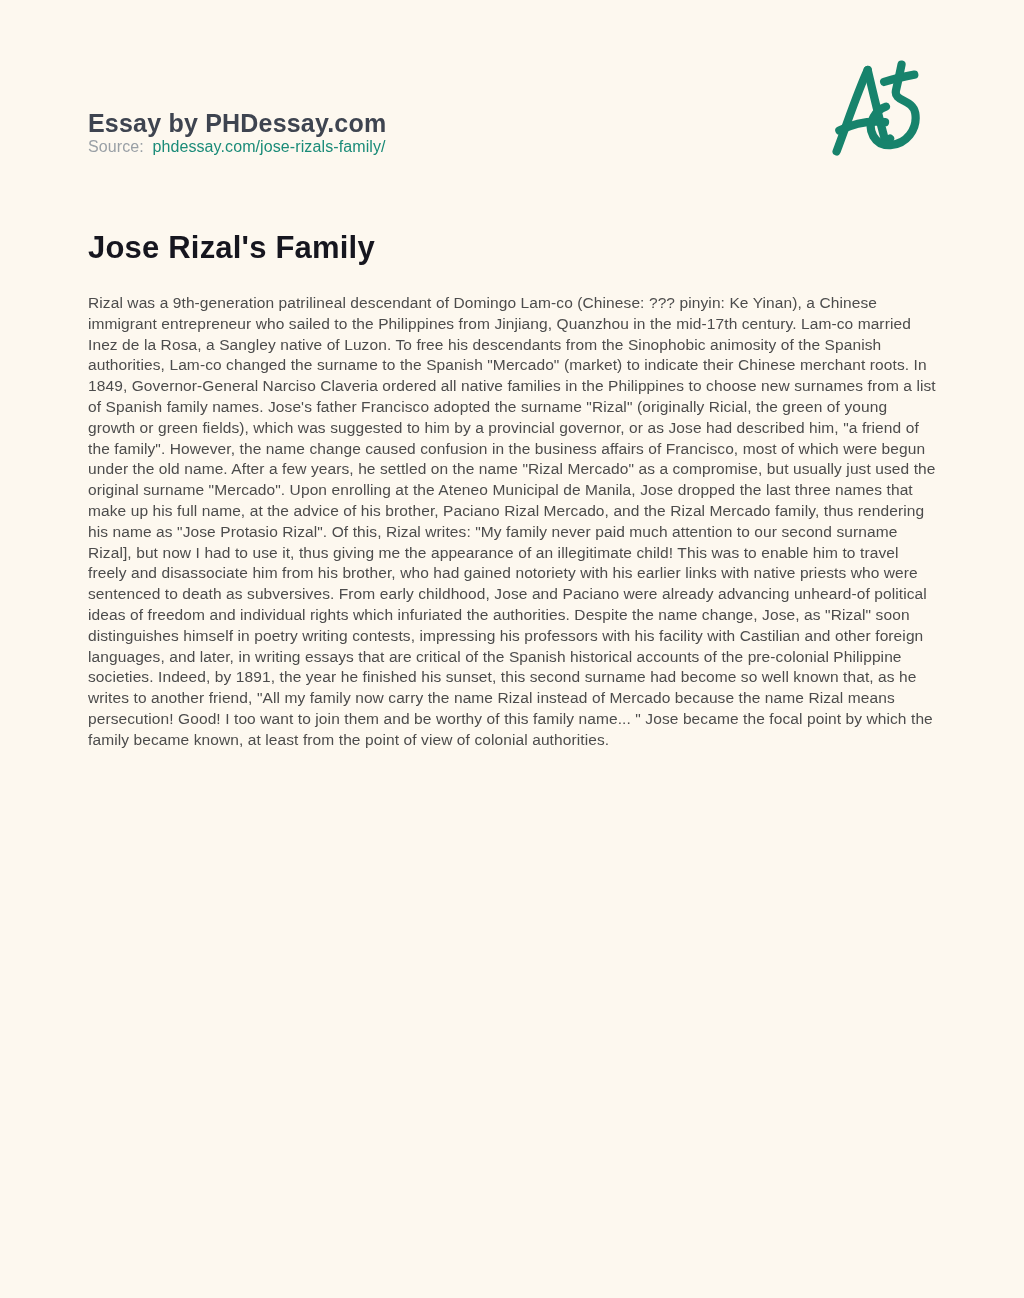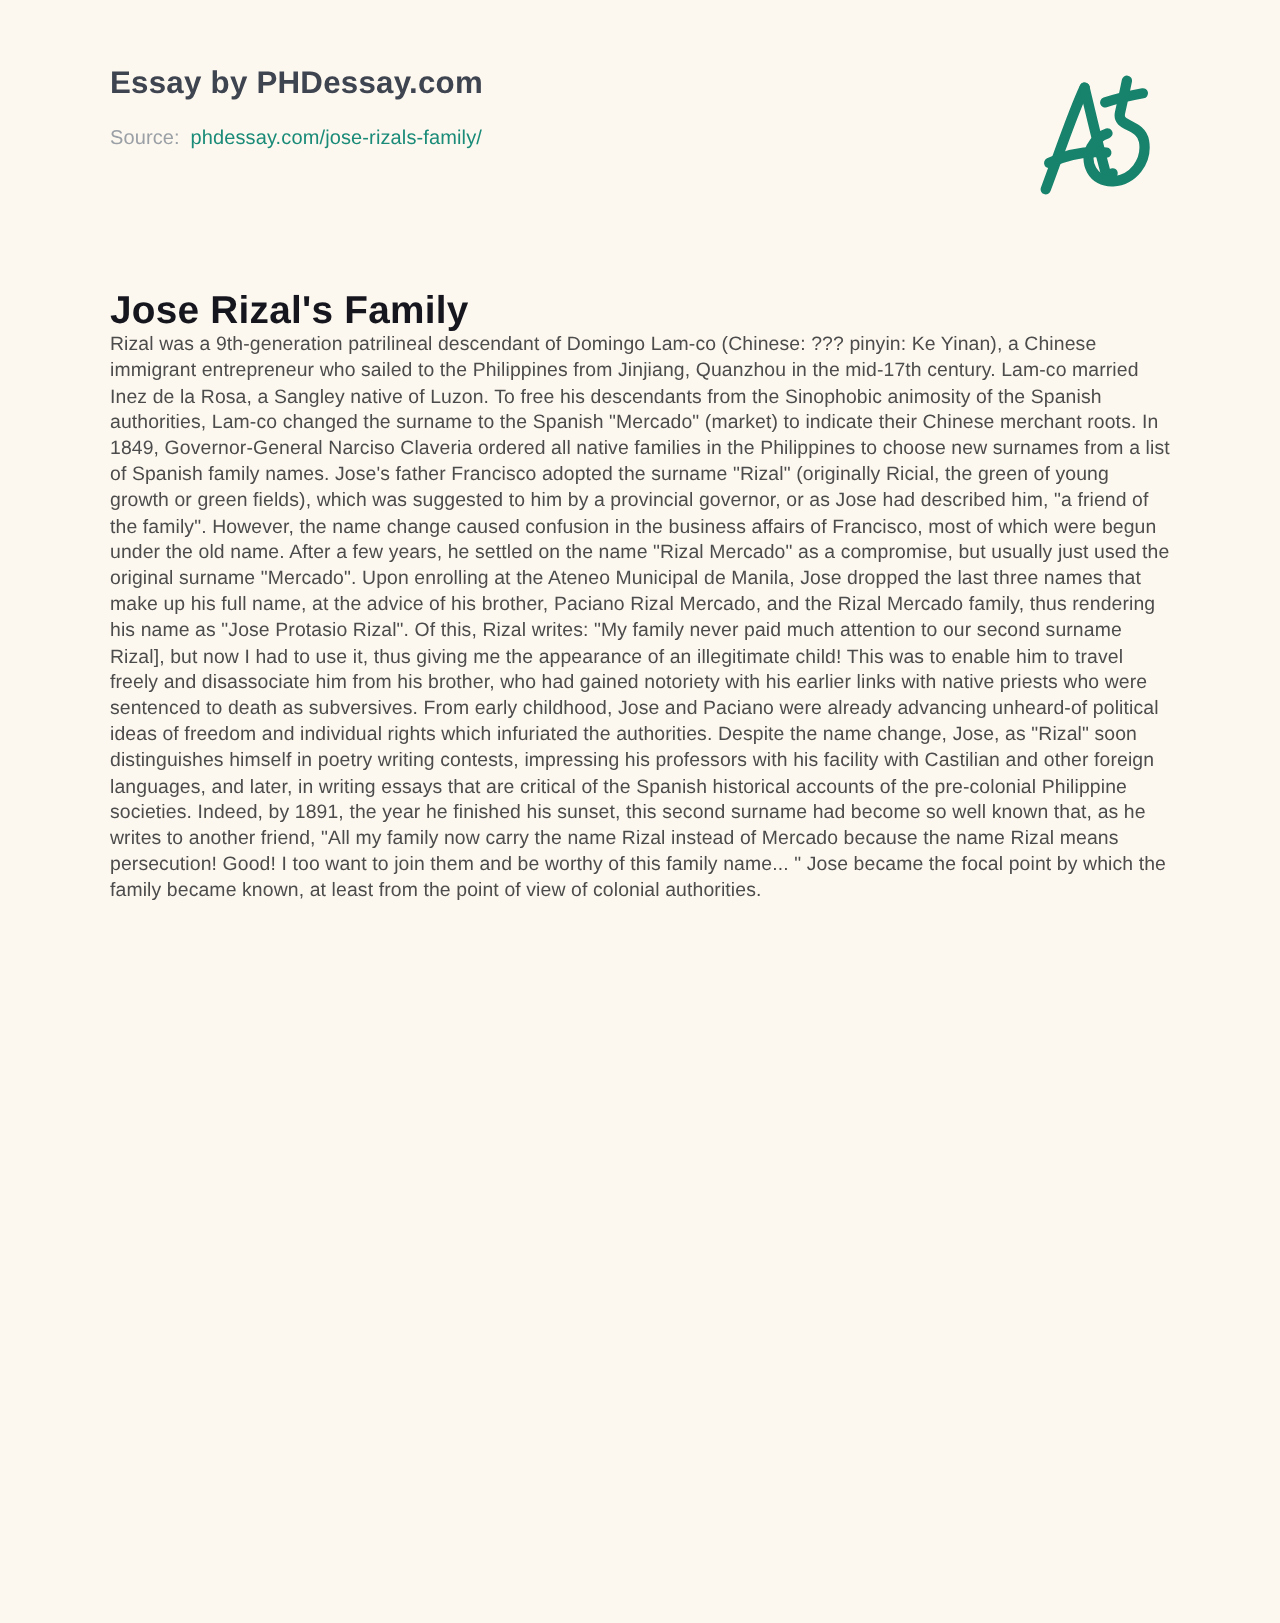--- a/index.html
+++ b/index.html
@@ -20,30 +20,29 @@
   }
   .page{
     position:relative;
     width:1024px;height:1298px;
     padding:52px 88px 0 88px;
     overflow:hidden;
   }
   .header{
     display:flex;
     justify-content:space-between;
-    align-items:flex-start;
+    align-items:flex-end;
   }
   .site-title{
     font-size:25px;
     font-weight:700;
     color:var(--heading);
     letter-spacing:0.2px;
   }
   .source-row{
-    margin-top:21px;
     font-size:16px;
     letter-spacing:0.1px;
   }
   .source-label{color:var(--muted);}
   .source-link{
     color:var(--link);
     text-decoration:none;
     margin-left:4px;
   }
   .logo{
@@ -54,20 +53,21 @@
   }
   .logo svg{display:block;width:98px;height:96px;}
   .essay-title{
     margin-top:74px;
     font-size:31px;
     font-weight:700;
     color:var(--title);
     letter-spacing:0.2px;
   }
   .essay-body{
+    margin-top:27px;
     width:848px;
     font-size:15.5px;
     line-height:20.8px;
     letter-spacing:0.1px;
     color:var(--body);
     text-align:left;
   }
 </style>
 </head>
 <body>

